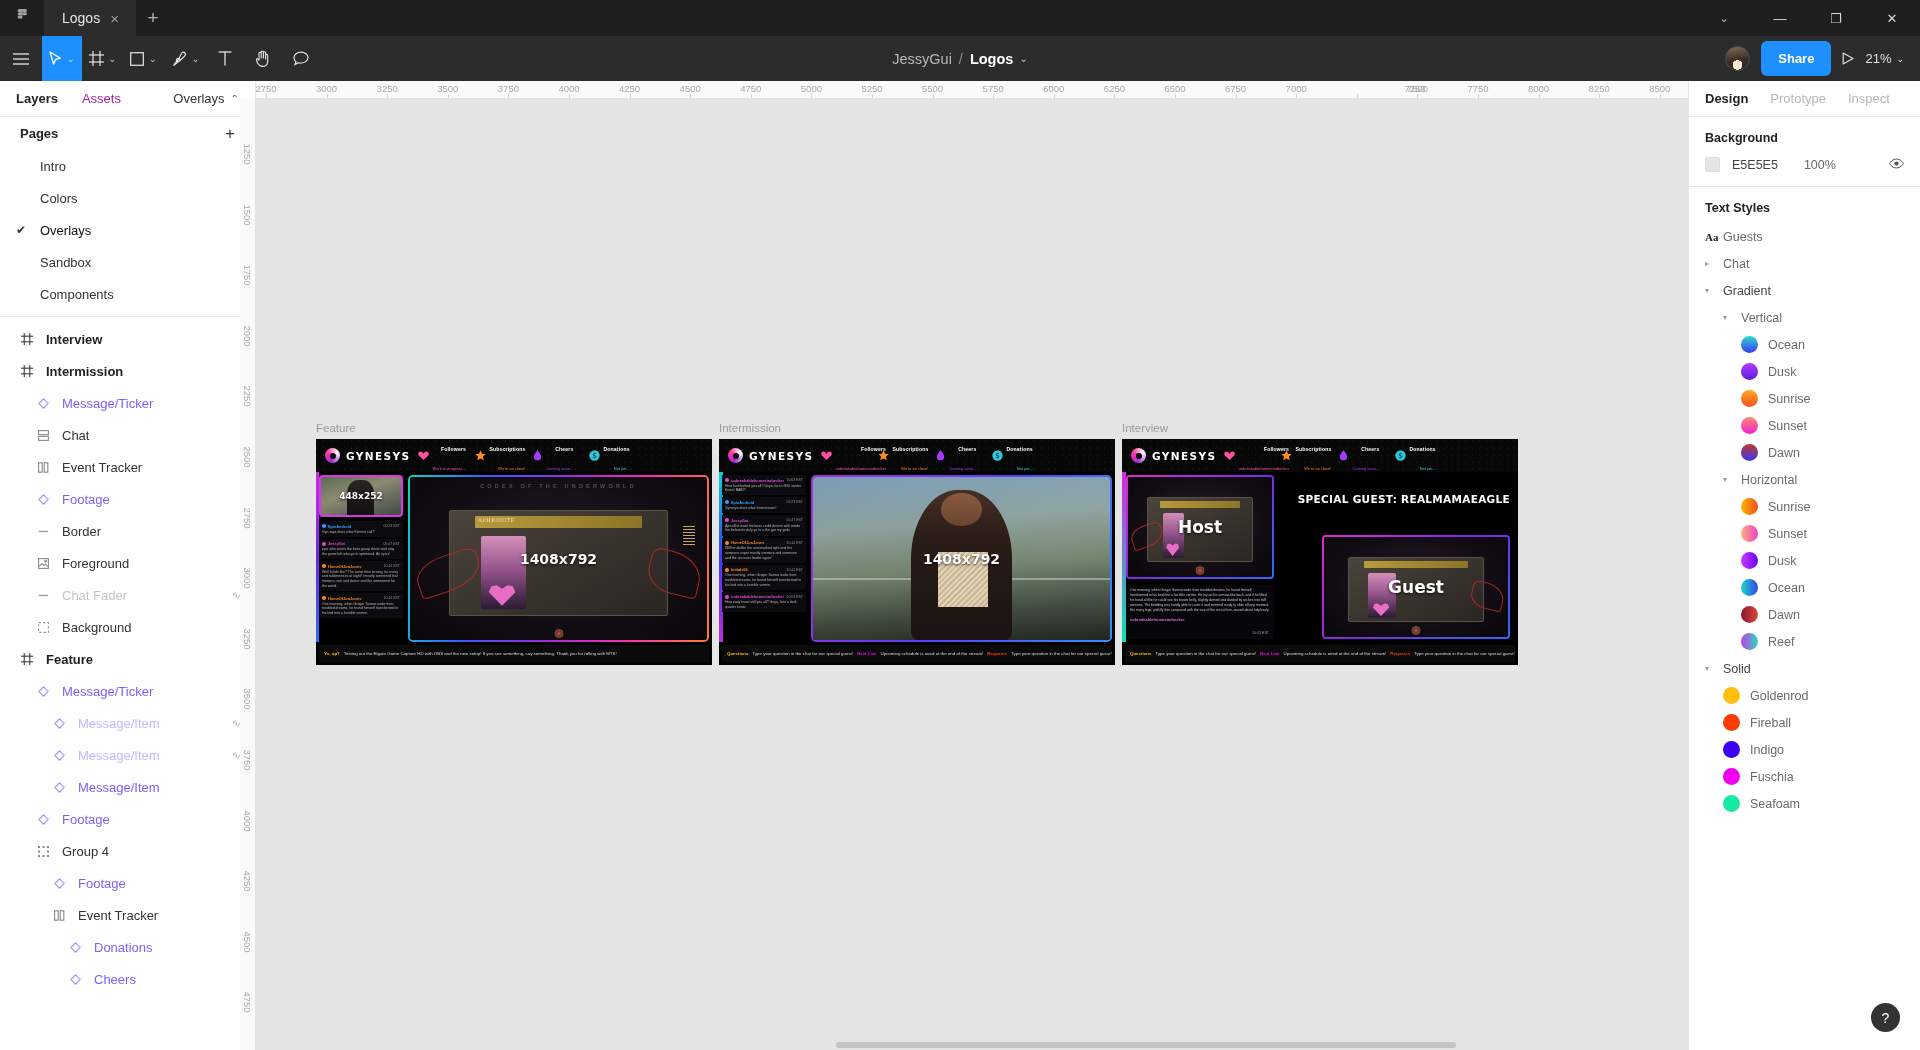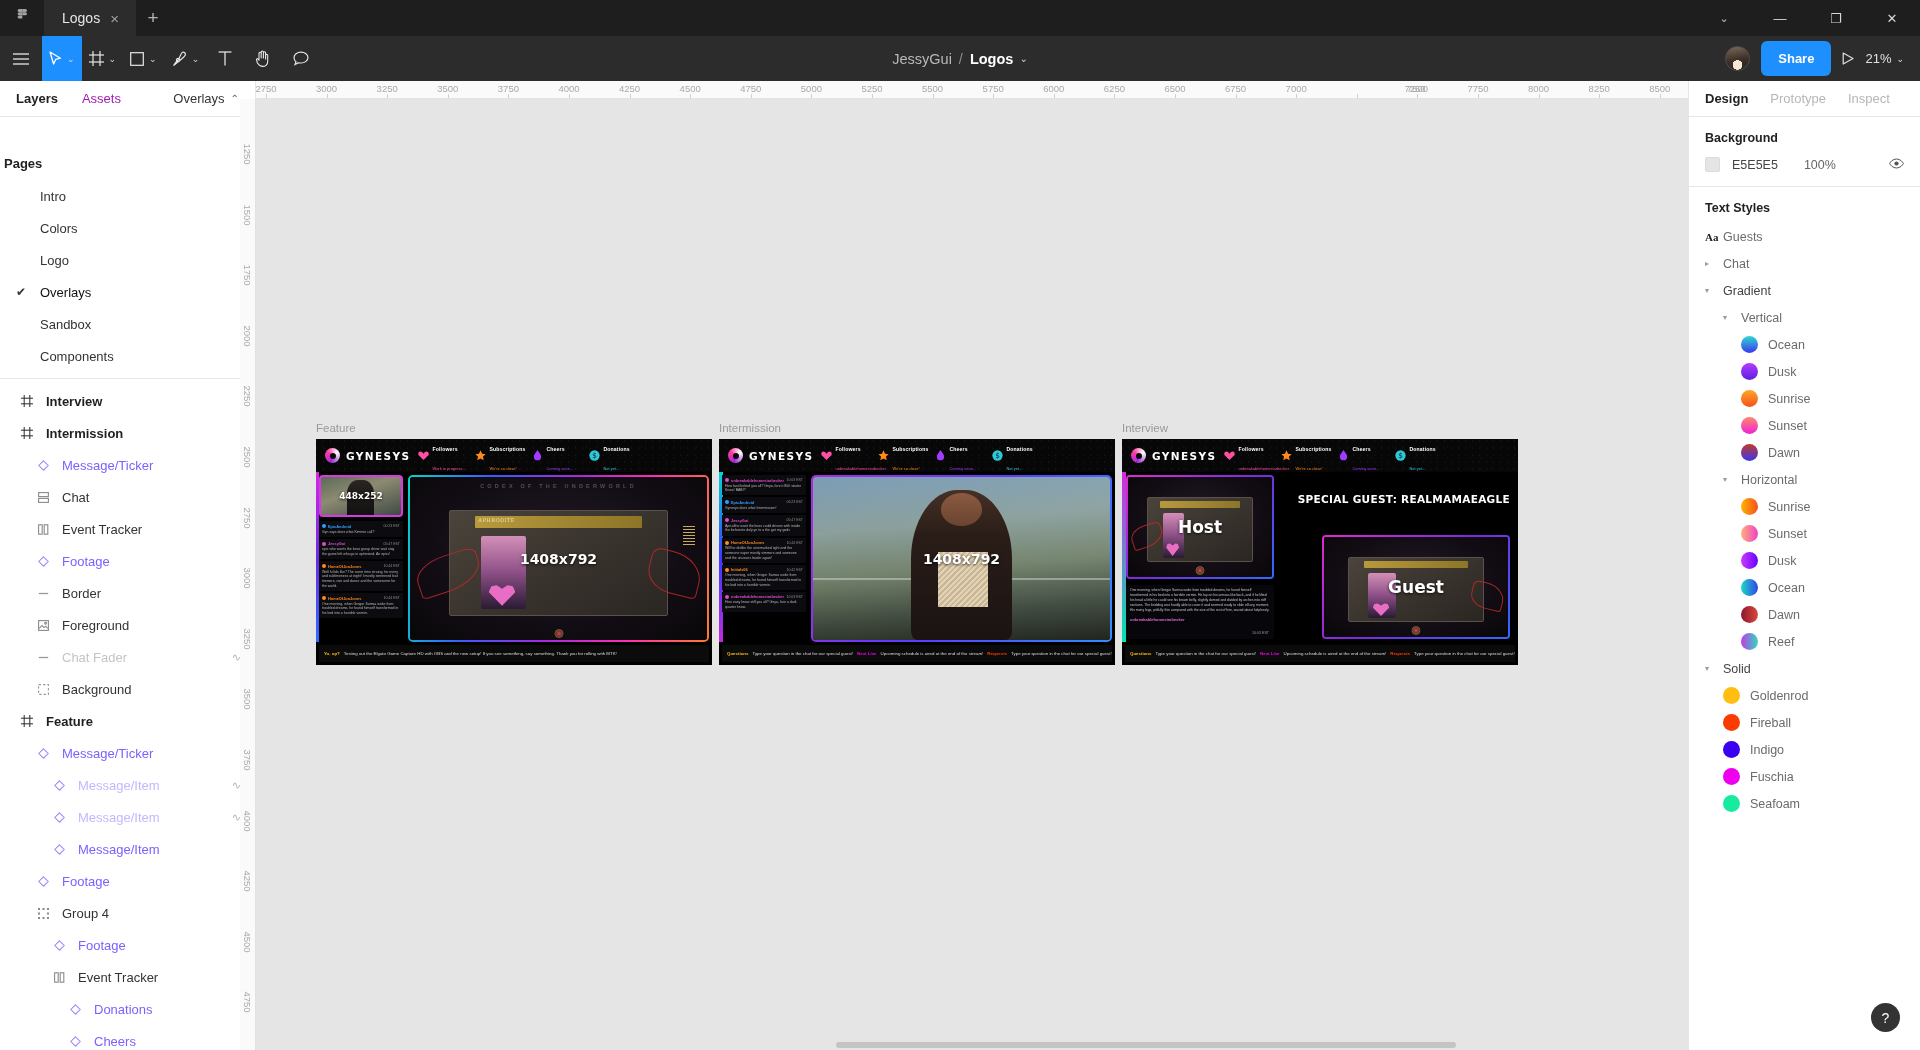--- a/index.html
+++ b/index.html
@@ -84,22 +84,22 @@
   .lp-tabs {
     height:36px; display:flex; align-items:center; padding:0 16px;
     border-bottom:1px solid #e6e6e6; font-size:13px; gap:24px;
   }
   .lp-tabs .t { color:#a21caf; }
   .lp-tabs .t.active { color:#222; font-weight:bold; }
   .lp-tabs .right { margin-left:auto; display:flex; align-items:center; gap:6px; color:#333; }
   .lp-tabs .right .cv { font-size:10px; color:#555; }
 
   .pages-head {
-    display:flex; align-items:center; height:33px; padding:0 4px;
-    font-size:13px; font-weight:bold; color:#222;margin-top:30px;
+    display:flex; align-items:center; height:33px; padding:0 20px;
+    font-size:13px; font-weight:bold; color:#222;
   }
   .pages-head .plus { margin-left:auto; font-size:17px; color:#333; font-weight:normal; }
   .page-row {
     height:32px; display:flex; align-items:center; font-size:13px; color:#333;
     padding-left:16px;
   }
   .page-row .check { width:24px; font-size:12px; color:#333; }
   .page-row .lbl { padding-left:0; }
   .page-row.sel .lbl { color:#111; }
   .pages-sep { border-bottom:1px solid #e6e6e6; margin-top:6px; }
@@ -155,20 +155,21 @@
   }
 
   
   .ov-head {
     position:absolute; left:0; top:0; width:100%; height:33px;
     background:#070707; display:flex; align-items:center; padding-left:9px;
     background-image:
       radial-gradient(circle at 10% 30%, rgba(255,255,255,.05) 0.5px, transparent 1px),
       radial-gradient(circle at 60% 70%, rgba(255,255,255,.04) 0.5px, transparent 1px);
     background-size: 7px 7px, 11px 11px;
+    text-align: right;
   }
   .brand { display:flex; align-items:center; gap:6px; }
   .brand-mark {
     width:15px; height:15px; border-radius:50%;
     background: conic-gradient(from 200deg, #b42bd6, #ff3ca0, #ffffff 60%, #9a1fd0);
     display:flex; align-items:center; justify-content:center;
   }
   .brand-mark i { width:6px; height:6px; border-radius:50%; background:#0a0a0a; display:block; }
   .brand-txt {
     color:#fff; font-weight:bold; font-size:10.5px; letter-spacing:1.4px;
@@ -530,24 +531,20 @@
       <span class="plus">+</span>
     </div>
     <div id="pages-list">
         <div class="page-row">
           <span class="check"></span>
           <span class="lbl">Intro</span>
         </div>
         <div class="page-row">
           <span class="check"></span>
           <span class="lbl">Colors</span>
-        </div>
-        <div class="page-row">
-          <span class="check"></span>
-          <span class="lbl">Logo</span>
         </div>
         <div class="page-row sel">
           <span class="check">✔</span>
           <span class="lbl">Overlays</span>
         </div>
         <div class="page-row">
           <span class="check"></span>
           <span class="lbl">Sandbox</span>
         </div>
         <div class="page-row">

